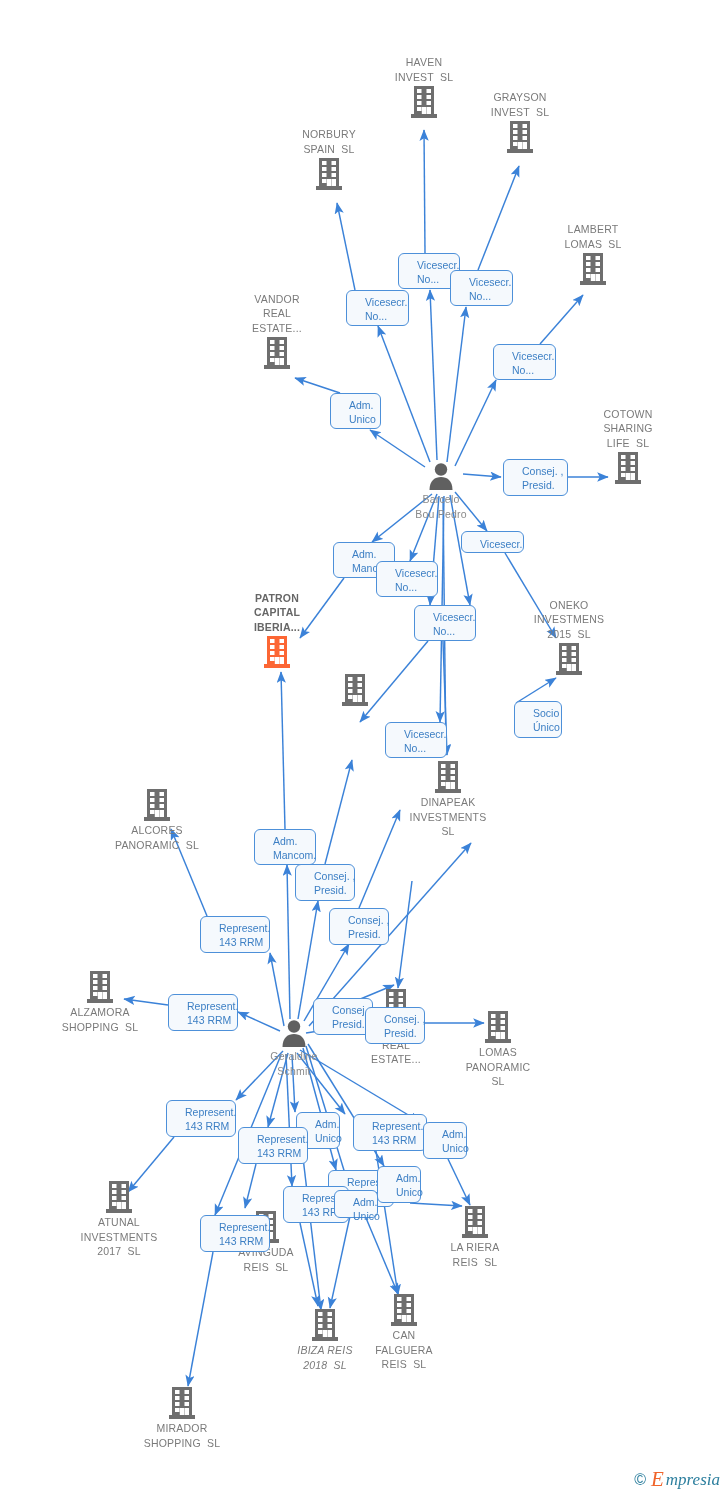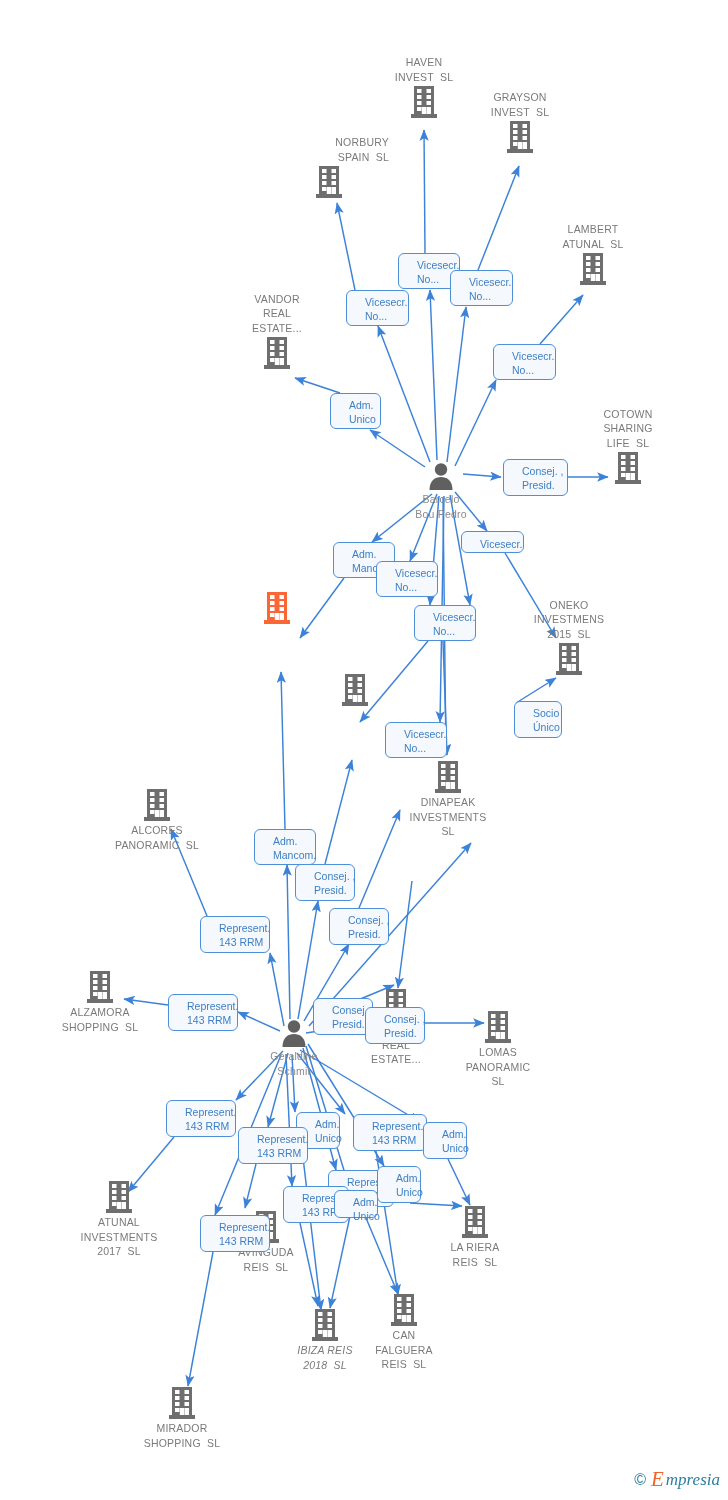--- a/index.html
+++ b/index.html
@@ -146,21 +146,21 @@
               <rect x="17.5" y="10" width="4.5" height="4"></rect>
               <rect x="8" y="16" width="4.5" height="4"></rect>
               <rect x="17.5" y="16" width="4.5" height="4"></rect>
               <rect x="8" y="22" width="4.5" height="4"></rect>
               <rect x="17.5" y="22" width="4.5" height="7"></rect>
             </g>
             <rect x="12.8" y="22" width="4.4" height="7" fill="#ffffff"></rect>
           </svg>
         </div>
       </div>
-      <div class="node company above" style="left: 269px; width: 120px; top: 135px; text-align: right;">
+      <div class="node company above" style="left: 269px; width: 120px; top: 127px;">
         <span class="lbl">NORBURY
 SPAIN  SL</span>
         <div>
           <svg class="ico" width="30" height="34" viewBox="0 0 30 34">
             <rect x="5" y="1" width="20" height="28" fill="#6e6e6e"></rect>
             <rect x="2" y="29" width="26" height="4" fill="#6e6e6e"></rect>
             <g fill="#ffffff">
               <rect x="8" y="4" width="4.5" height="4"></rect>
               <rect x="17.5" y="4" width="4.5" height="4"></rect>
               <rect x="8" y="10" width="4.5" height="4"></rect>
@@ -169,21 +169,21 @@
               <rect x="17.5" y="16" width="4.5" height="4"></rect>
               <rect x="8" y="22" width="4.5" height="4"></rect>
               <rect x="17.5" y="22" width="4.5" height="7"></rect>
             </g>
             <rect x="12.8" y="22" width="4.4" height="7" fill="#ffffff"></rect>
           </svg>
         </div>
       </div>
       <div class="node company above" style="left: 533px; width: 120px; top: 222px;">
         <span class="lbl">LAMBERT
-ATUNAL  SL</span>
+LOMAS  SL</span>
         <div>
           <svg class="ico" width="30" height="34" viewBox="0 0 30 34">
             <rect x="5" y="1" width="20" height="28" fill="#6e6e6e"></rect>
             <rect x="2" y="29" width="26" height="4" fill="#6e6e6e"></rect>
             <g fill="#ffffff">
               <rect x="8" y="4" width="4.5" height="4"></rect>
               <rect x="17.5" y="4" width="4.5" height="4"></rect>
               <rect x="8" y="10" width="4.5" height="4"></rect>
               <rect x="17.5" y="10" width="4.5" height="4"></rect>
               <rect x="8" y="16" width="4.5" height="4"></rect>
@@ -233,20 +233,23 @@
               <rect x="8" y="16" width="4.5" height="4"></rect>
               <rect x="17.5" y="16" width="4.5" height="4"></rect>
               <rect x="8" y="22" width="4.5" height="4"></rect>
               <rect x="17.5" y="22" width="4.5" height="7"></rect>
             </g>
             <rect x="12.8" y="22" width="4.4" height="7" fill="#ffffff"></rect>
           </svg>
         </div>
       </div>
       <div class="node company above highlight" style="left: 217px; width: 120px; top: 590.5px;">
+        <span class="lbl">PATRON
+CAPITAL
+IBERIA...</span>
         <div>
           <svg class="ico" width="30" height="34" viewBox="0 0 30 34">
             <rect x="5" y="1" width="20" height="28" fill="#fc6634"></rect>
             <rect x="2" y="29" width="26" height="4" fill="#fc6634"></rect>
             <g fill="#ffffff">
               <rect x="8" y="4" width="4.5" height="4"></rect>
               <rect x="17.5" y="4" width="4.5" height="4"></rect>
               <rect x="8" y="10" width="4.5" height="4"></rect>
               <rect x="17.5" y="10" width="4.5" height="4"></rect>
               <rect x="8" y="16" width="4.5" height="4"></rect>

